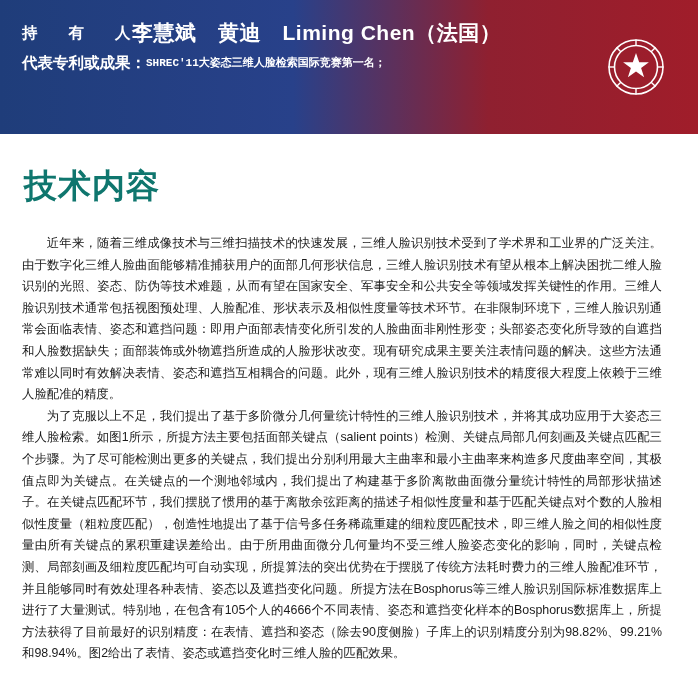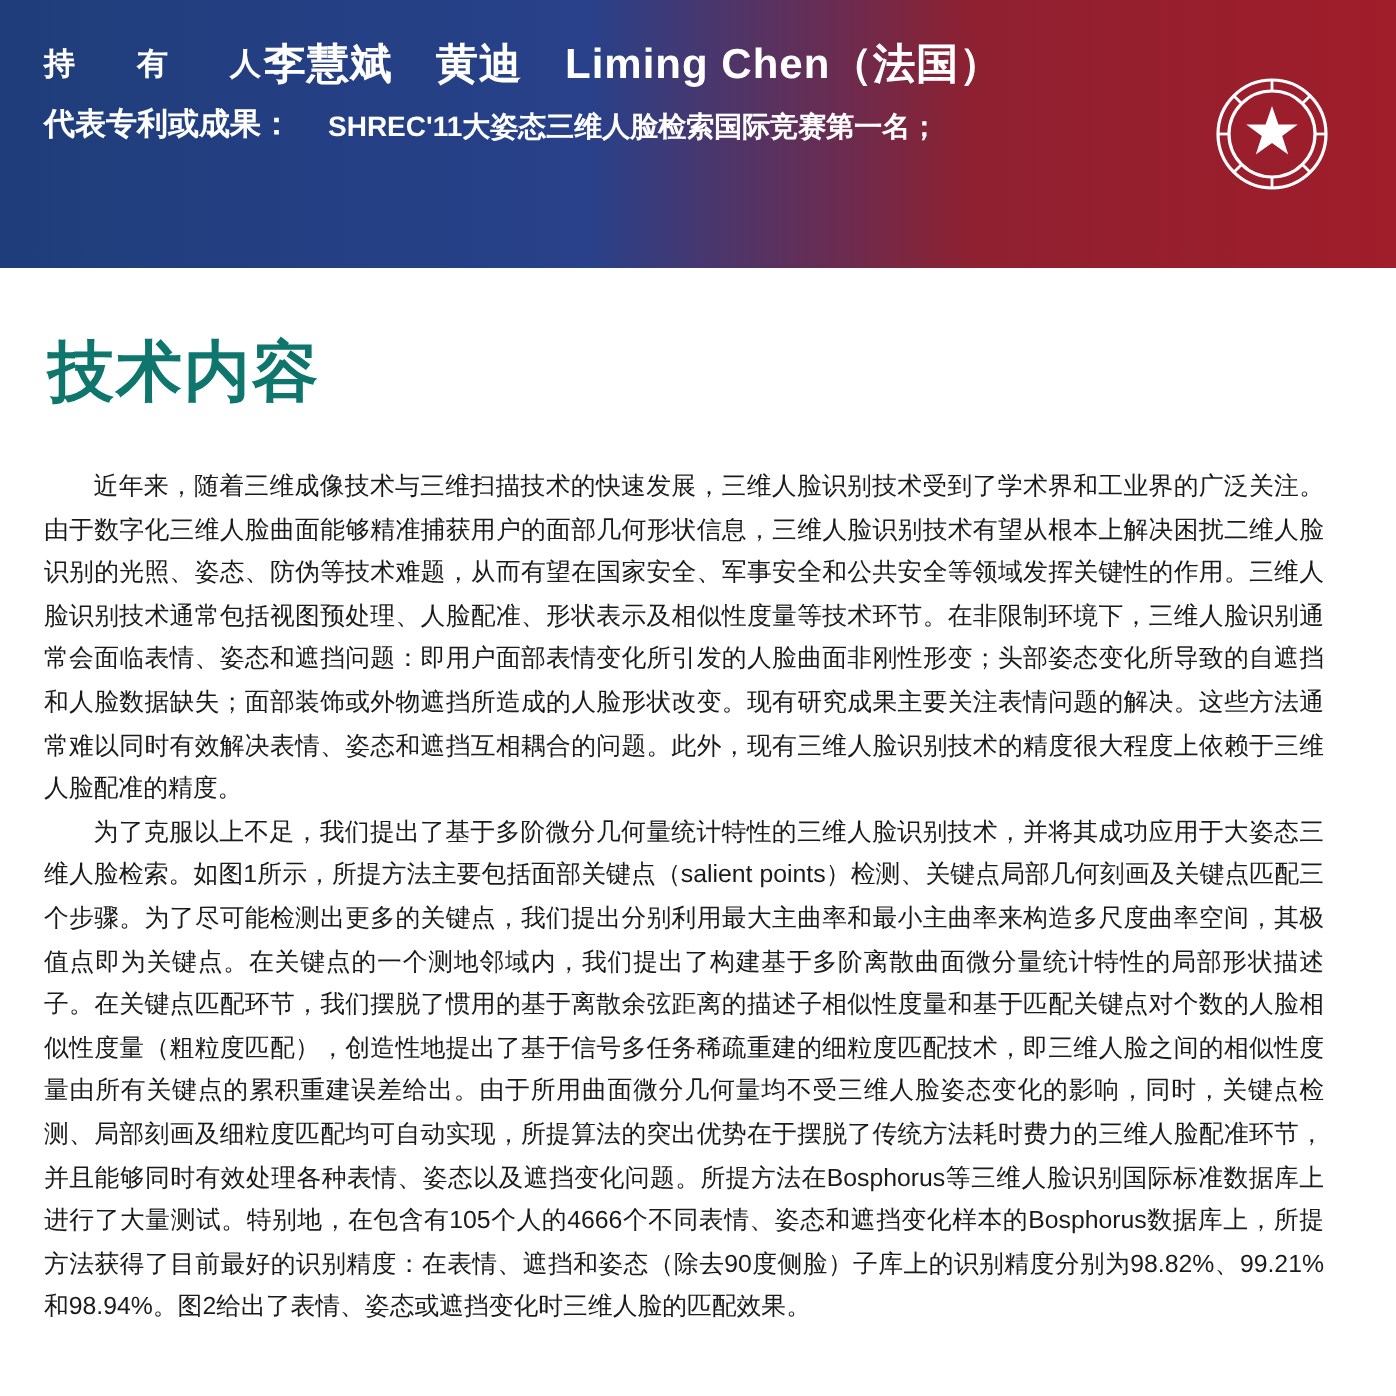--- a/index.html
+++ b/index.html
@@ -57,32 +57,32 @@
     font-weight: bold;
     line-height: 22px;
     white-space: nowrap;
   }
   .holder-names {
     letter-spacing: 0.5px;
   }
   .patent-block {
     display: flex;
     align-items: flex-start;
-    gap: 18px;
   }
   .patent-label {
     font-size: 15.5px;
     font-weight: bold;
     white-space: nowrap;
     line-height: 24px;
   }
   .patent-lines {
-    font-size: 14px;
+    font-size: 11px;
     font-weight: bold;
     line-height: 24px;
+    font-family: Liberation Mono, monospace;
   }
   .patent-lines div {
     white-space: nowrap;
   }
   .patent-line2 {
     padding-left: 14px;
   }
 
   
   .emblem {

